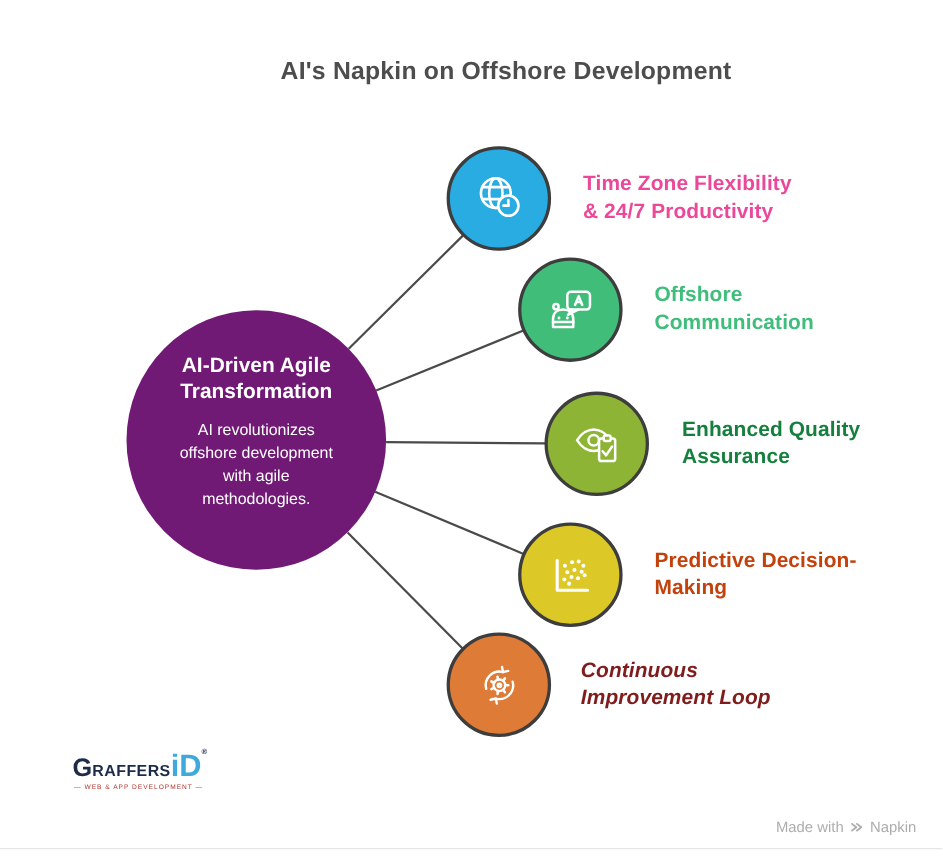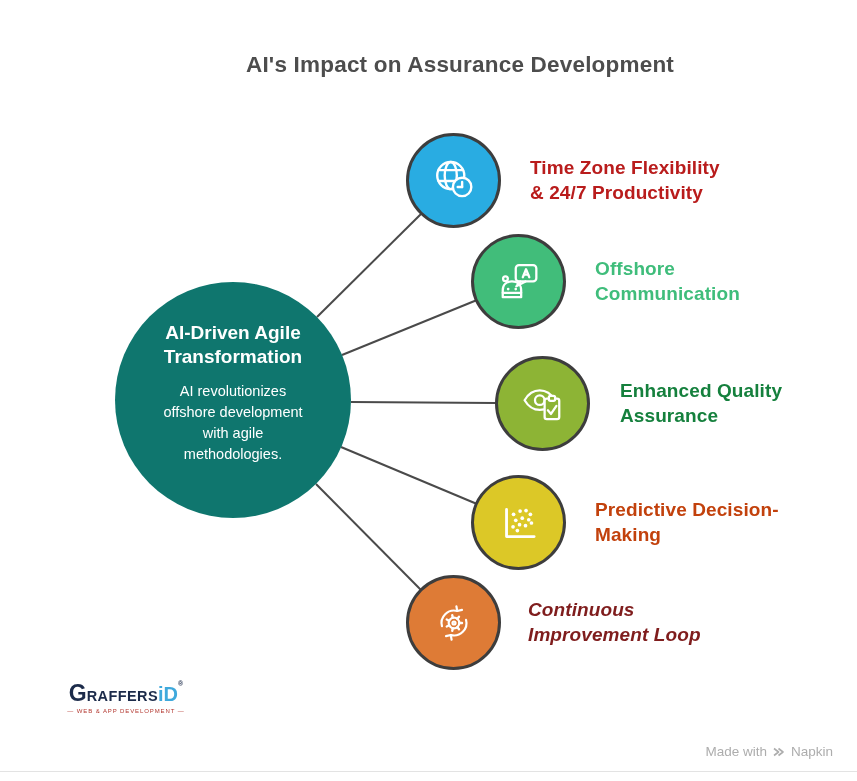--- a/index.html
+++ b/index.html
@@ -39,67 +39,67 @@
   .n0 .node-label{left:530px;top:155px;}
   .n1 .node-label{left:595px;top:256px;}
   .n2 .node-label{left:620px;top:378px;}
   .n3 .node-label{left:595px;top:497px;}
   .n4 .node-label{left:528px;top:597px;}
   
   .logo{position:absolute;left:66px;top:680px;width:120px;text-align:center;}
   .logo-line{white-space:nowrap;}
   .logo-g{font-size:23px;font-weight:bold;color:#1C2B4A;}
   .logo-raffers{font-size:14.5px;font-weight:bold;color:#1C2B4A;letter-spacing:0.4px;margin-top:16px;}
-  .logo-id{font-size:20px;font-weight:bold;color:#3FA9DC;}
+  .logo-id{font-size:28px;font-weight:bold;color:#3FA9DC;}
   .logo-reg{font-size:7px;font-weight:bold;color:#1C2B4A;vertical-align:top;}
   .logo-tagline{font-size:6px;letter-spacing:0.9px;color:#B3372F;margin-top:1px;white-space:nowrap;}
   .credit{
     position:absolute;right:24px;top:744px;color:#ADADAD;font-size:13.5px;
     display:flex;align-items:center;gap:5px;
   }
   .bottom-rule{position:absolute;left:0;top:771px;width:857px;height:1px;background:#E3E3E3;}
   svg{display:block;}
 </style>
 </head>
 <body>
 
 <div id="canvas">
 
-  <div class="title" style="color: rgb(77, 77, 77);">AI's Impact on Assurance Development</div>
+  <div class="title" style="color: rgb(77, 77, 77);">AI's Napkin on Offshore Development</div>
 
   <svg class="connectors" width="857" height="781" viewBox="0 0 857 781">
     <line x1="317" y1="317" x2="421" y2="214" stroke="#4A4A4A" stroke-width="2"></line>
     <line x1="342" y1="355" x2="477" y2="300" stroke="#4A4A4A" stroke-width="2"></line>
     <line x1="351" y1="402" x2="496" y2="403" stroke="#4A4A4A" stroke-width="2"></line>
     <line x1="341" y1="447" x2="477" y2="504" stroke="#4A4A4A" stroke-width="2"></line>
     <line x1="316" y1="484" x2="421" y2="590" stroke="#4A4A4A" stroke-width="2"></line>
   </svg>
 
-  <div class="center-circle" style="background: #0f766e;">
+  <div class="center-circle" style="background: #701a75;">
     <div class="center-heading">AI-Driven Agile
 Transformation</div>
     <div class="center-body">AI revolutionizes
 offshore development
 with agile
 methodologies.</div>
   </div>
 
   <div class="node n0">
     <div class="node-circle" style="background: rgb(41, 172, 226); border-color: rgb(61, 61, 61);">
       <svg width="52" height="52" viewBox="0 0 48 48" fill="none" stroke="#ffffff" stroke-width="2.2" stroke-linecap="round">
         <circle cx="21" cy="19" r="12.5"></circle>
         <ellipse cx="21" cy="19" rx="5.6" ry="12.5"></ellipse>
         <line x1="9.8" y1="14" x2="32.2" y2="14"></line>
         <line x1="9.8" y1="24" x2="32.2" y2="24"></line>
         <circle class="mask-fill" cx="31.5" cy="29.5" r="8.5" fill="#29ACE2"></circle>
         <line x1="31.5" y1="29.5" x2="31.5" y2="24.9"></line>
         <line x1="31.5" y1="29.5" x2="27.4" y2="29.5"></line>
       </svg>
     </div>
-    <div class="node-label" style="color: #b91c1c;">Time Zone Flexibility
+    <div class="node-label" style="color: #ec4899;">Time Zone Flexibility
 &amp; 24/7 Productivity</div>
   </div>
 
   <div class="node n1">
     <div class="node-circle" style="background: rgb(65, 189, 122); border-color: rgb(61, 61, 61);">
       <svg width="52" height="52" viewBox="0 0 48 48" fill="none" stroke="#ffffff" stroke-width="2.1" stroke-linecap="round" stroke-linejoin="round">
         <rect x="21" y="8.5" width="19" height="15" rx="3"></rect>
         <path d="M25,23.5 L21.5,28 L30,23.5"></path>
         <path d="M27.5,19.6 L30.5,12.2 L33.5,19.6"></path>
         <line x1="28.6" y1="17.2" x2="32.4" y2="17.2"></line>

